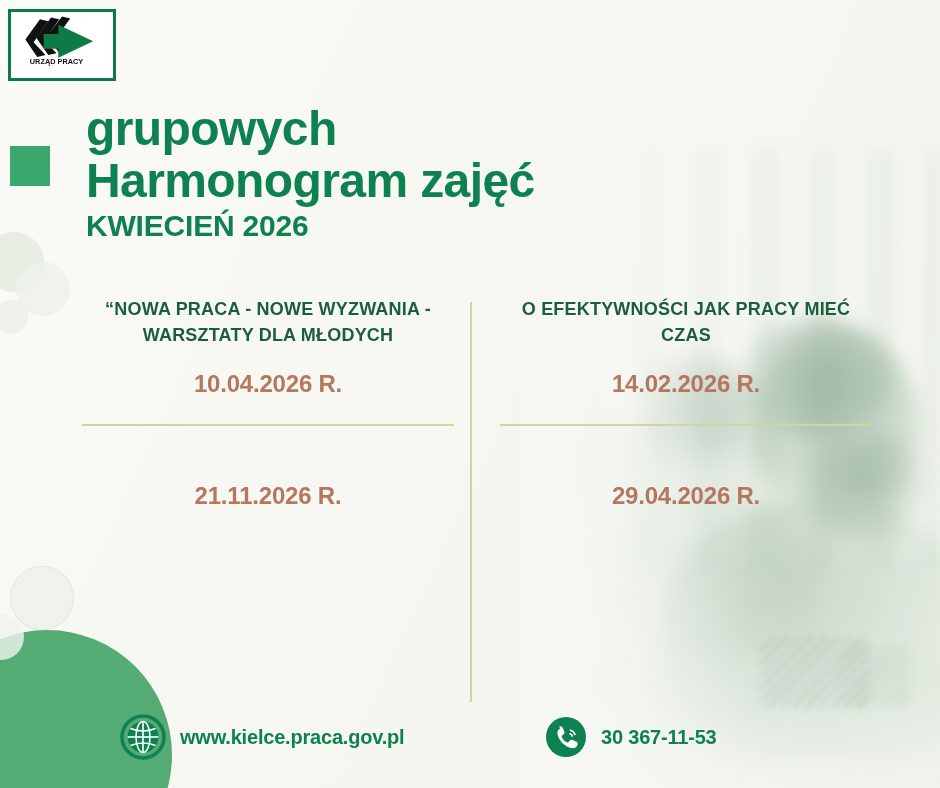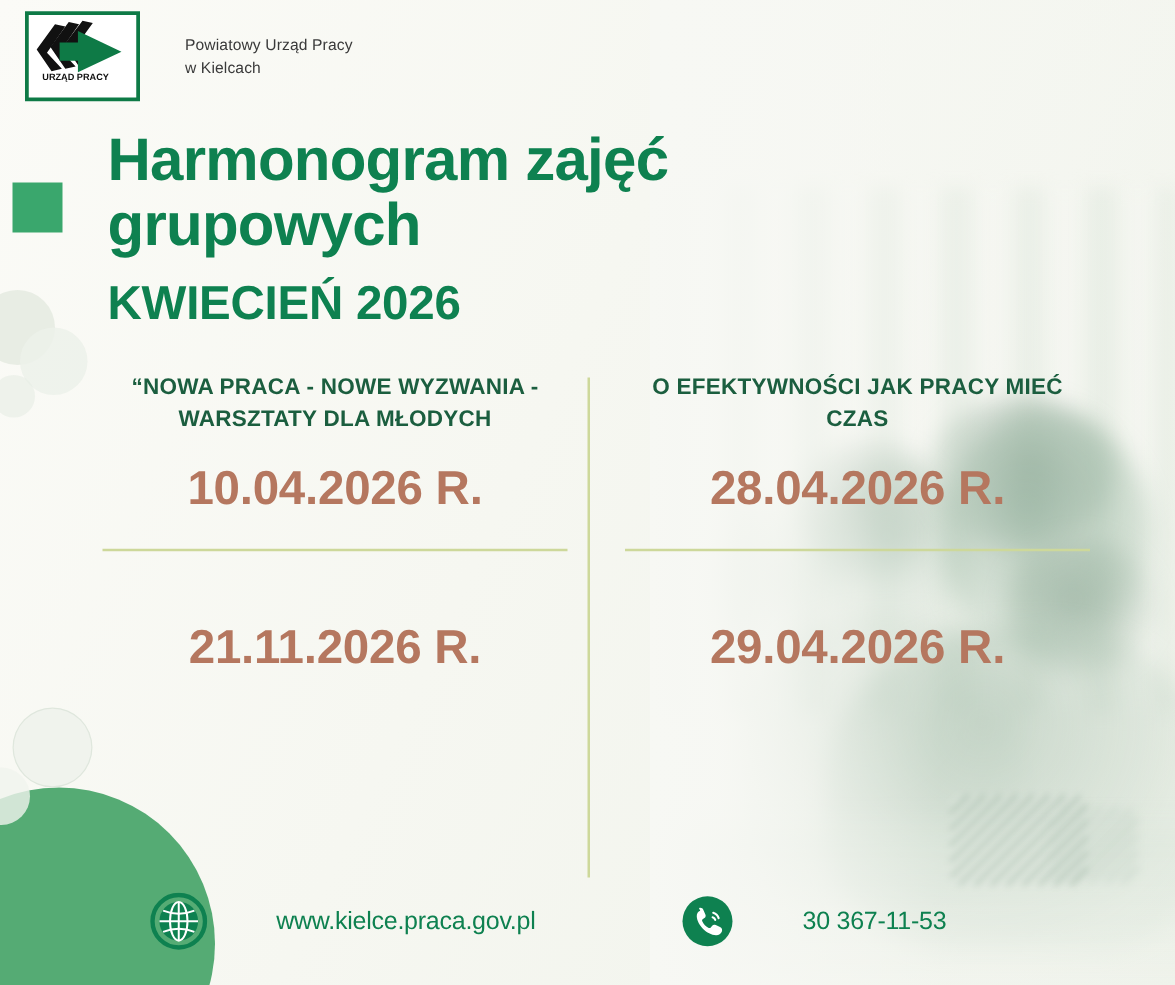--- a/index.html
+++ b/index.html
@@ -74,40 +74,40 @@
   .b1{ left:-16px; top:232px; width:60px; height:60px; background:rgba(225,232,222,.75); }
   .b2{ left:16px; top:262px; width:54px; height:54px; background:rgba(236,241,234,.85); }
   .b3{ left:-6px; top:300px; width:34px; height:34px; background:rgba(230,236,228,.6); }
   .b4{ left:10px; top:566px; width:64px; height:64px; background:rgba(238,242,236,.9);
        border:1px solid rgba(222,230,220,.9); }
   .b5{ left:-22px; top:614px; width:46px; height:46px; background:rgba(240,244,238,.8); }
 
   
   .header{ position:absolute; left:0; top:0; width:100%; height:96px; }
   .logo-box{
-    position:absolute; left:20px; top:9px; width:92px; height:72px;
+    position:absolute; left:8px; top:9px; width:108px; height:72px;
     border:3px solid #0e7a46; background:#ffffff;
   }
   .logo-svg{ display:block; width:100%; height:100%; }
   .org-name{
     position:absolute; left:148px; top:27px;
     font-size:12.5px; line-height:18px; color:#3a3a3a; font-weight:400;
     letter-spacing:.1px;
   }
   .org-name .l2{ display:block; }
 
   
   .title-block{ position:absolute; left:86px; top:103px; width:620px; }
   .main-title{
     font-size:48px; line-height:52px; font-weight:700; color:#0e8150;
     letter-spacing:-.6px;
   }
   .subtitle{
-    margin-top:15px;
-    font-size:38px; font-weight:700; color:#0e8150; letter-spacing:-.2px;
+    margin-top:2px;
+    font-size:30px; font-weight:700; color:#0e8150; letter-spacing:-.2px;
   }
 
   
   .grid{
     position:absolute; left:78px; top:296px; width:806px; height:410px;
   }
   .vline{
     position:absolute; left:392px; top:6px; width:2px; height:400px;
     background:#cdd89a;
   }
@@ -117,38 +117,37 @@
 
   .event{ position:relative; text-align:center; }
   .event-title{
     font-size:18px; line-height:26px; font-weight:700;
     color:#1b5e3f; letter-spacing:.2px;
     padding:0 6px;
     text-align:center;
   }
   .event-date{
     margin-top:22px;
-    font-size:38px; font-weight:700; color:#b5775f; letter-spacing:-.2px;
+    font-size:24px; font-weight:700; color:#b5775f; letter-spacing:-.2px;
   }
   .hline{
     height:2px; background:#cdd89a; margin:26px 4px 0 4px;
   }
   .gap-a{ height:34px; }
 
   
   .footer{ position:absolute; left:0; bottom:0; width:100%; height:92px; }
   .contact{ position:absolute; display:flex; align-items:center; gap:14px; }
   .contact.web{ left:120px; top:18px; }
   .contact.tel{ left:545px; top:20px; }
   .cicon{ width:46px; height:46px; flex:0 0 46px; }
   .cicon.tel-ic{ width:42px; height:42px; flex:0 0 42px; }
   .ctext{
-    font-size:20px; font-weight:400; color:#0e8150; letter-spacing:-.2px;
+    font-size:20px; font-weight:700; color:#0e8150; letter-spacing:-.2px;
     white-space:nowrap;
-    margin-left:41px;
   }
 </style>
 </head>
 <body>
 
 <div id="poster">
 
   <div class="photo-layer">
     <div class="ph blind"></div>
     <div class="ph p3"></div>
@@ -178,30 +177,26 @@
       <svg class="logo-svg" viewBox="0 0 92 72" xmlns="http://www.w3.org/2000/svg" aria-hidden="true">
         <g fill="#111111">
           <polygon points="6,30 22,8 31,10 15,33 28,47 19,49"></polygon>
           <polygon points="18,28 34,6 43,8 27,31 40,45 31,47"></polygon>
           <polygon points="30,26 46,5 55,7 39,29 52,43 43,45"></polygon>
         </g>
         <polygon points="42,24 42,14 80,32 42,50 42,40 26,40 26,24" fill="#0e7a46"></polygon>
         <text x="40" y="57" font-family="'Liberation Sans', sans-serif" font-size="8" font-weight="700" fill="#111111" text-anchor="middle">URZĄD PRACY</text>
       </svg>
     </div>
-    <div class="org-name">
-      <span class="l1">Powiatowy Urząd Pracy</span>
-      <span class="l2">w Kielcach</span>
-    </div>
   </div>
 
   <div class="title-block">
     <div class="main-title">
+      <div>grupowych</div>
       <div>Harmonogram zajęć</div>
-      <div>grupowych</div>
     </div>
     <div class="subtitle">KWIECIEŃ 2026</div>
   </div>
 
   <div class="grid">
     <div class="vline"></div>
 
     <div class="col col-left">
       <div class="event">
         <div class="event-title">“NOWA PRACA - NOWE WYZWANIA - WARSZTATY DLA MŁODYCH</div>
@@ -210,21 +205,21 @@
       <div class="hline"></div>
       <div class="gap-a"></div>
       <div class="event">
         <div class="event-date">21.11.2026 R.</div>
       </div>
     </div>
 
     <div class="col col-right">
       <div class="event">
         <div class="event-title">O EFEKTYWNOŚCI JAK PRACY MIEĆ CZAS</div>
-        <div class="event-date">28.04.2026 R.</div>
+        <div class="event-date">14.02.2026 R.</div>
       </div>
       <div class="hline"></div>
       <div class="gap-a"></div>
       <div class="event">
         <div class="event-date">29.04.2026 R.</div>
       </div>
     </div>
   </div>
 
   <div class="footer">

